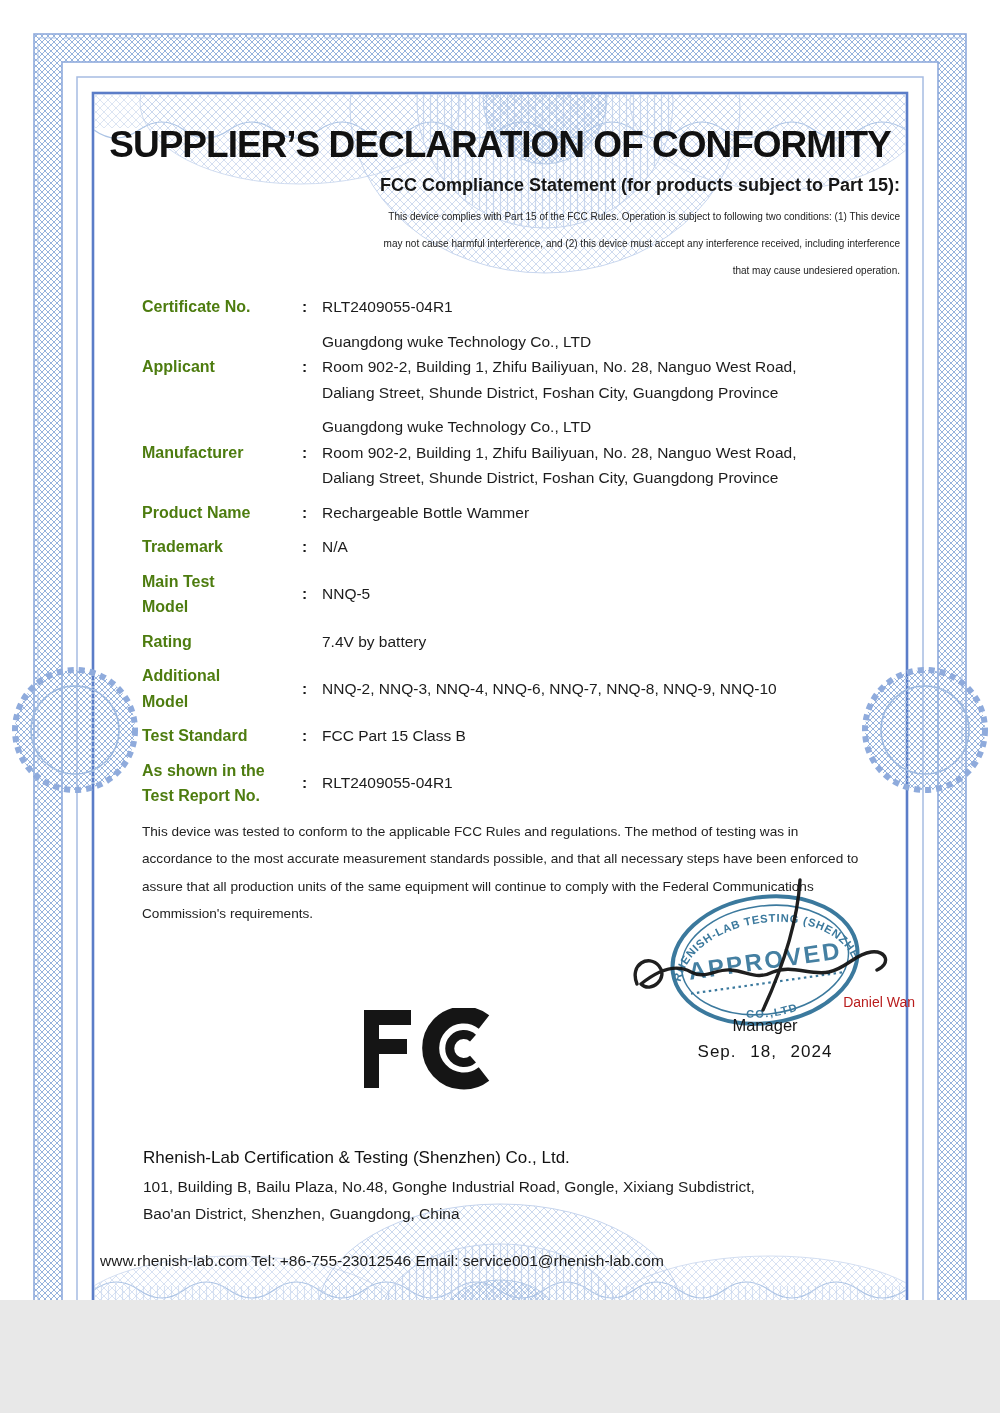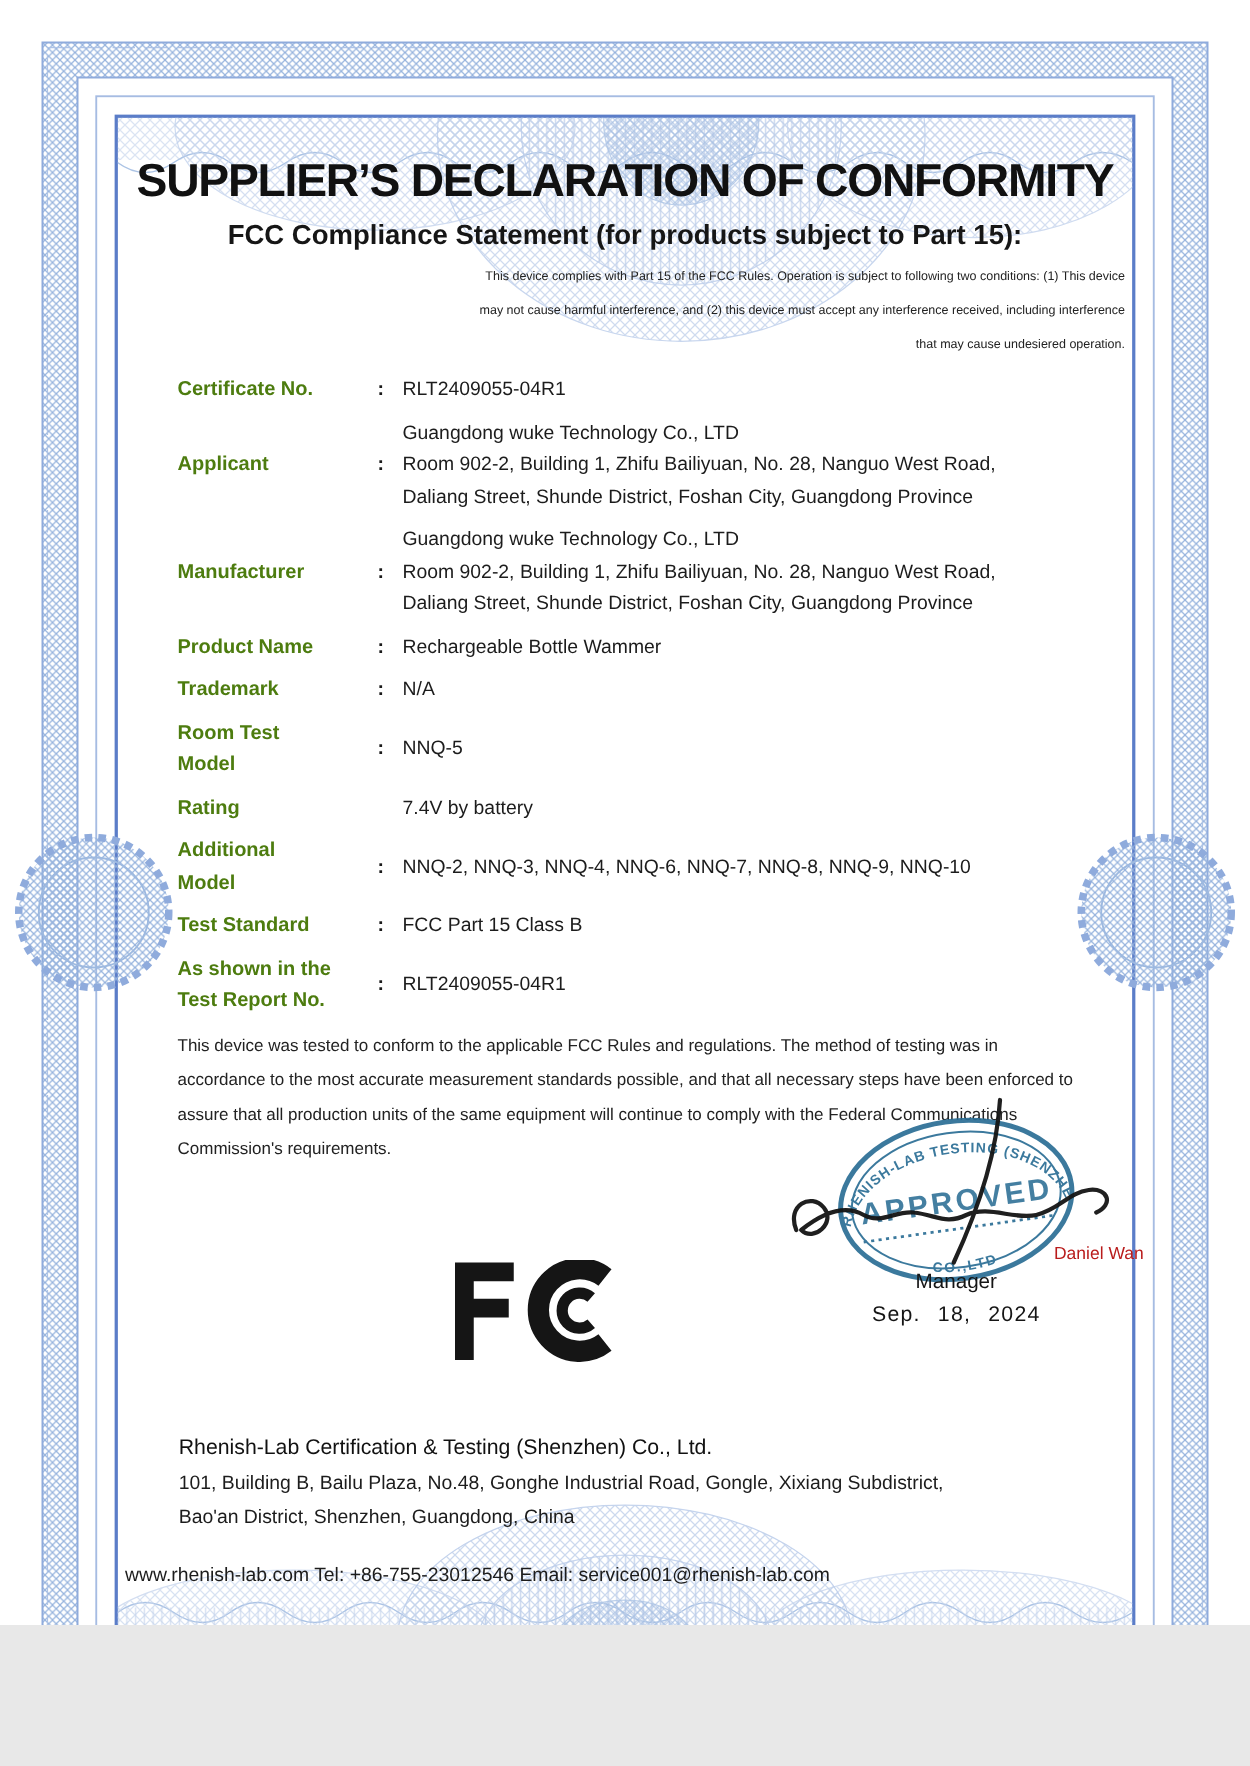--- a/index.html
+++ b/index.html
@@ -7,21 +7,21 @@
     position:relative;width:1000px;height:1300px;background:#ffffff;
     font-family:"Liberation Sans", sans-serif;color:#1a1a1a;overflow:hidden;
     margin:0 auto;
   }
   .border-art{position:absolute;left:0;top:0;z-index:0;}
   .content{position:absolute;left:100px;right:100px;top:108px;z-index:2;}
   .title{
     text-align:center;font-weight:bold;font-size:37px;letter-spacing:-1px;
     color:#111;margin-top:16px;line-height:42px;
   }
-  .subtitle{text-align:center;font-weight:bold;font-size:22px;margin-top:9px;color:#161616;}
+  .subtitle{text-align:right;font-weight:bold;font-size:18px;margin-top:9px;color:#161616;}
   .intro{margin-top:7px;text-align:right;font-size:10px;line-height:27px;color:#222;}
   .fields{margin:10px 0 0 42px;}
   .row{
     display:grid;grid-template-columns:160px 20px 1fr;
     align-items:center;margin-bottom:9px;font-size:15.5px;line-height:25.5px;
   }
   .lbl{font-weight:bold;font-size:16px;color:#4d7c0f;}
   .colon{font-weight:bold;text-align:left;}
   .val{color:#1c1c1c;}
   .closing{margin:6px 0 0 42px;font-size:13.6px;line-height:27.5px;text-align:justify;color:#222;}
@@ -165,21 +165,21 @@
             <div>Trademark</div>
           </div>
         <div class="colon">:</div>
         <div class="val">
             <div>N/A</div>
           </div>
       </div>
 
       <div class="row">
         <div class="lbl">
-          <div>Room Test</div>
+          <div>Main Test</div>
           <div>Model</div>
         </div>
         <div class="colon">:</div>
         <div class="val">
             <div>NNQ-5</div>
           </div>
       </div>
 
       <div class="row">
         <div class="lbl">

